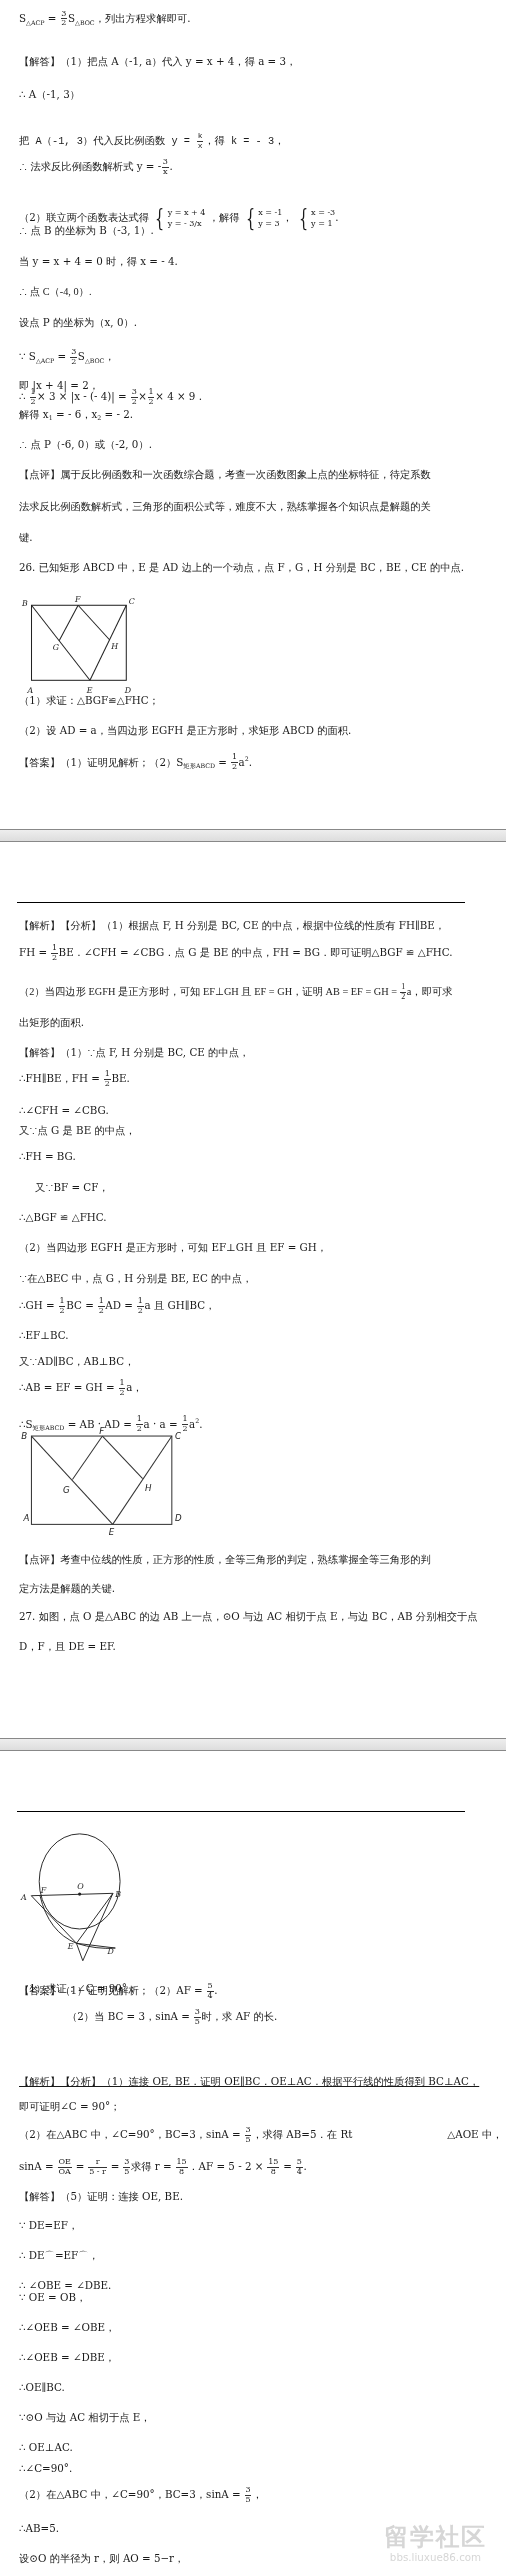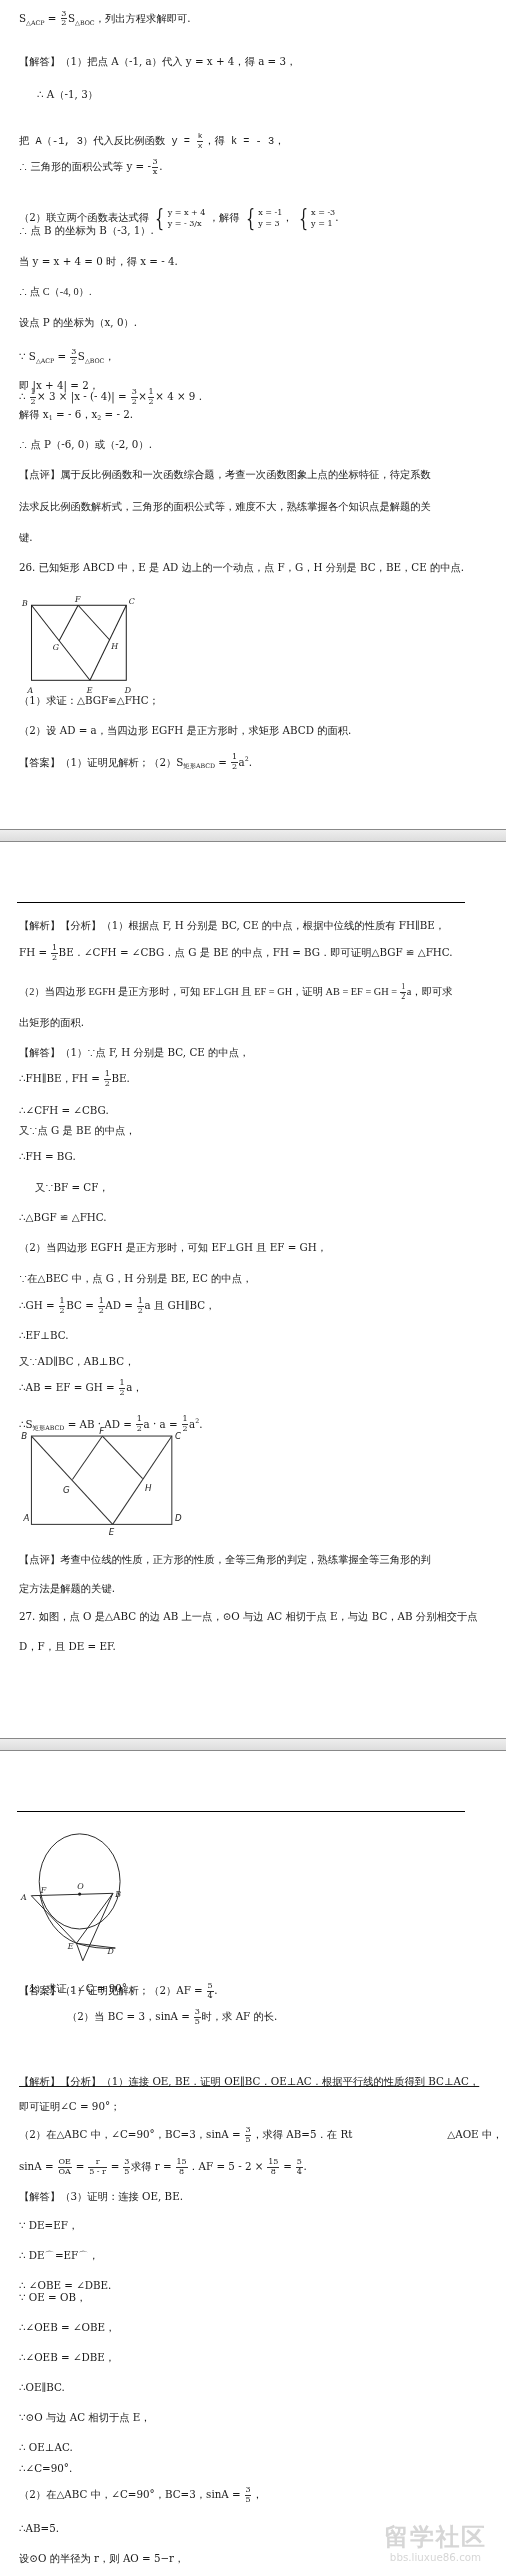--- a/index.html
+++ b/index.html
@@ -22,26 +22,26 @@
   .sys { display:inline-block; vertical-align: middle; font-size: 8px; line-height: 11px; }
 </style>
 </head>
 <body>
 
 <div>
   <div class="line" style="top:9.5px;">
     <span>S</span><span class="sub">△ACP</span><span> = </span><span class="frac"><span class="num">3</span><span class="den">2</span></span><span>S</span><span class="sub">△BOC</span><span>，列出方程求解即可.</span>
   </div>
   <div class="line" style="top:54px;">【解答】（1）把点 A（-1, a）代入 y = x + 4，得 a = 3，</div>
-  <div class="line" style="top:87px;margin-left:18px;">∴ A（-1, 3）</div>
+  <div class="line" style="top:87px;">∴ A（-1, 3）</div>
   <div class="line" style="top:132px;font-family:Liberation Mono, monospace;">
     <span>把 A（-1, 3）代入反比例函数 y = </span><span class="frac"><span class="num">k</span><span class="den">x</span></span><span>，得 k = - 3，</span>
   </div>
   <div class="line" style="top:158px;">
-    <span>∴ 三角形的面积公式等 y = -</span><span class="frac"><span class="num">3</span><span class="den">x</span></span><span>.</span>
+    <span>∴ 法求反比例函数解析式 y = -</span><span class="frac"><span class="num">3</span><span class="den">x</span></span><span>.</span>
   </div>
   <div class="line" style="top:206px;">
     <span>（2）联立两个函数表达式得</span>
     <span class="brace">{</span><span class="sys"><span>y = x + 4</span><br><span>y = - 3/x</span></span>
     <span>，解得</span>
     <span class="brace">{</span><span class="sys"><span>x = -1</span><br><span>y = 3</span></span>，
     <span class="brace">{</span><span class="sys"><span>x = -3</span><br><span>y = 1</span></span>.
   </div>
 
   <div class="line" style="top:218px;"></div>
@@ -205,21 +205,21 @@
     <span>【答案】（1）证明见解析；（2）AF = </span><span class="frac"><span class="num">5</span><span class="den">4</span></span><span>.</span>
   </div>
   <div class="line" style="top:2074px;text-decoration:underline;">【解析】【分析】（1）连接 OE, BE．证明 OE∥BC．OE⊥AC．根据平行线的性质得到 BC⊥AC，</div>
   <div class="line" style="top:2099px;">即可证明∠C = 90°；</div>
   <div class="line" style="top:2126px;">
     <span>（2）在△ABC 中，∠C=90°，BC=3，sinA = </span><span class="frac"><span class="num">3</span><span class="den">5</span></span><span>，求得 AB=5．在 Rt</span><span style="display:inline-block; width:95px;"></span><span>△AOE 中，</span>
   </div>
   <div class="line" style="top:2158px;">
     <span>sinA = </span><span class="frac"><span class="num">OE</span><span class="den">OA</span></span><span> = </span><span class="frac"><span class="num">r</span><span class="den">5 - r</span></span><span> = </span><span class="frac"><span class="num">3</span><span class="den">5</span></span><span>求得 r = </span><span class="frac"><span class="num">15</span><span class="den">8</span></span><span>．AF = 5 - 2 × </span><span class="frac"><span class="num">15</span><span class="den">8</span></span><span> = </span><span class="frac"><span class="num">5</span><span class="den">4</span></span><span>.</span>
   </div>
-  <div class="line" style="top:2189px;">【解答】（3）证明：连接 OE, BE.</div>
+  <div class="line" style="top:2189px;">【解答】（5）证明：连接 OE, BE.</div>
   <div class="line" style="top:2218px;">∵ DE=EF，</div>
   <div class="line" style="top:2248px;">∴ DE⌒=EF⌒，</div>
   <div class="line" style="top:2278px;">∴ ∠OBE = ∠DBE.</div>
   <div class="line" style="top:2290px;">∵ OE = OB，</div>
   <div class="line" style="top:2320px;">∴∠OEB = ∠OBE，</div>
   <div class="line" style="top:2350px;">∴∠OEB = ∠DBE，</div>
   <div class="line" style="top:2380px;">∴OE∥BC.</div>
   <div class="line" style="top:2410px;">∵⊙O 与边 AC 相切于点 E，</div>
   <div class="line" style="top:2440px;">∴ OE⊥AC.</div>
 

